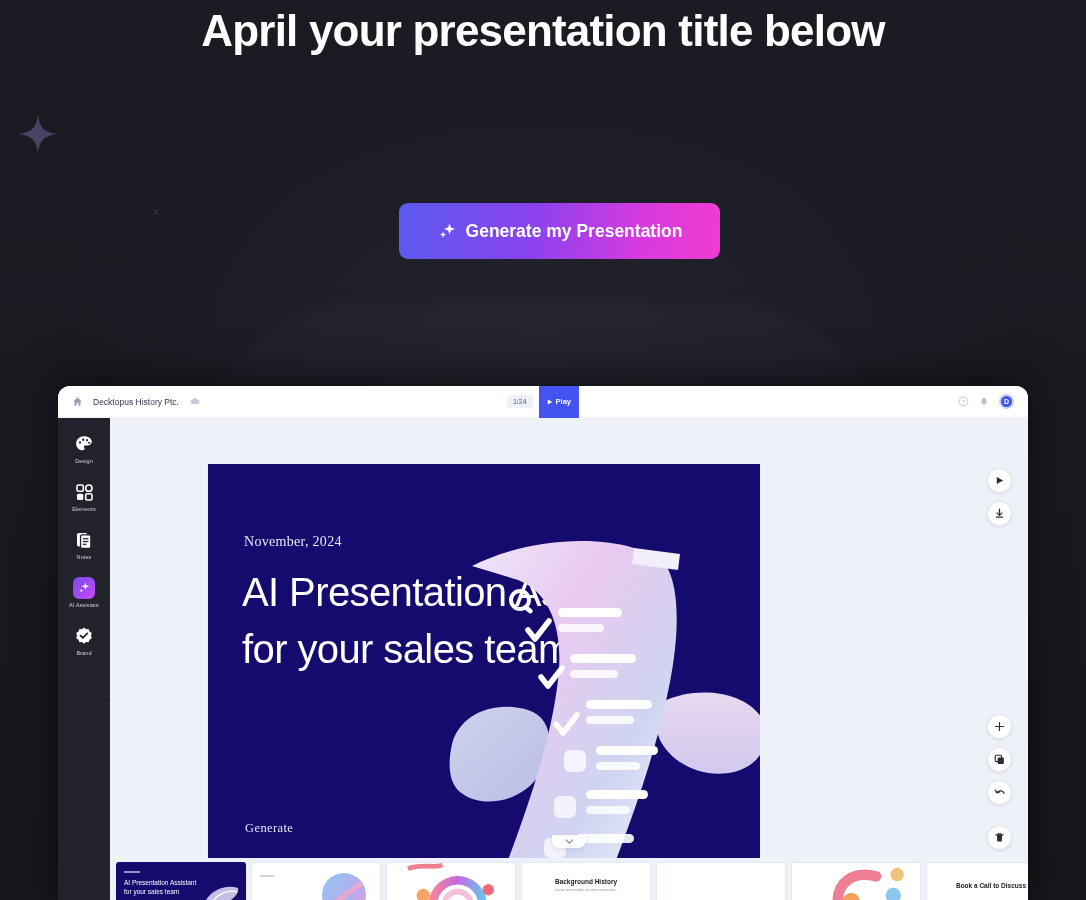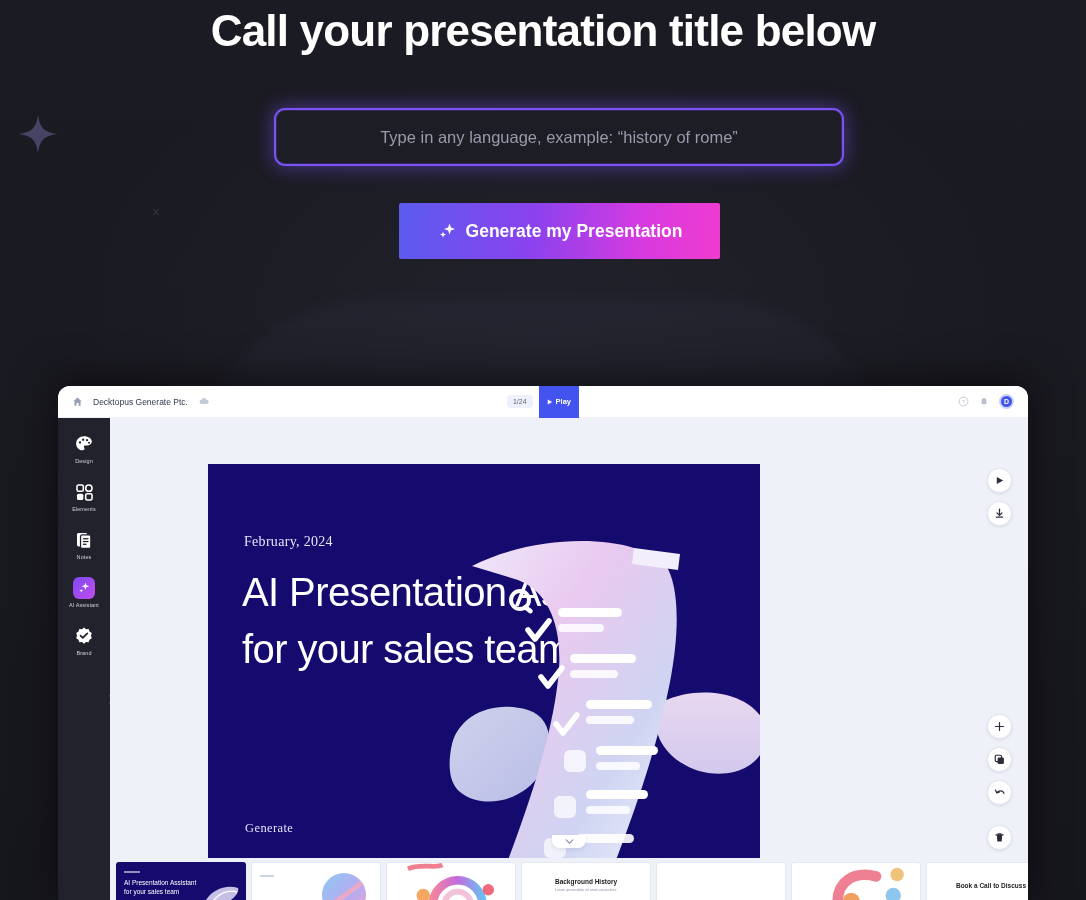--- a/index.html
+++ b/index.html
@@ -46,21 +46,21 @@
     width: 100%; height: 100%;
     background: transparent; border: 0; outline: none;
     color: #e7e7ef; font-size: 16.5px;
     text-align: center;
     font-family: "Liberation Sans", sans-serif;
   }
   .search-input::placeholder { color: #9a9aab; opacity: 1; }
   .cta {
     position: absolute; left: 399px; top: 203px;
     width: 321px; height: 56px;
-    border: 0; border-radius: 2px;
+    border: 0; border-radius: 9px;
     background: linear-gradient(95deg, #5b5bf0 0%, #8b42ee 42%, #d63ae0 75%, #f03bd0 100%);
     color: #fff; font-size: 17.5px; font-weight: 700;
     display: flex; align-items: center; justify-content: center; gap: 9px;
     cursor: pointer;
     font-family: "Liberation Sans", sans-serif;
   }
   .cta .spark { display: flex; align-items: center; }
   .deco-star {
     position: absolute; left: 16px; top: 112px; width: 44px; height: 44px;
     opacity: 0.95;
@@ -217,45 +217,42 @@
 
 <div id="root">
 
   <div class="bg-arch"></div>
 
   <svg class="deco-star" viewBox="0 0 44 44">
     <path d="M22 3 C24 16 28 20 41 22 C28 24 24 28 22 41 C20 28 16 24 3 22 C16 20 20 16 22 3 Z" fill="#4a4668"></path>
   </svg>
   <div class="deco-x">×</div>
 
-  <h1 class="hero-title">Call your presentation title below</h1>
-
-  <div class="search-wrap">
-    <input class="search-input" type="text" placeholder="Type in any language, example: “history of rome”" style="">
-  </div>
+  <h1 class="hero-title">April your presentation title below</h1>
+
 
   <button class="cta">
     <span class="spark">
       <svg width="20" height="20" viewBox="0 0 20 20">
         <path d="M12.5 2.5 L13.9 6.6 L18 8 L13.9 9.4 L12.5 13.5 L11.1 9.4 L7 8 L11.1 6.6 Z" fill="#fff"></path>
         <path d="M6 10.5 L6.8 12.8 L9 13.6 L6.8 14.4 L6 16.7 L5.2 14.4 L3 13.6 L5.2 12.8 Z" fill="#fff"></path>
       </svg>
     </span>
     <span>Generate my Presentation</span>
   </button>
 
   <div class="app">
 
     <div class="app-topbar">
       <span>
         <svg width="11" height="11" viewBox="0 0 16 16">
             <path d="M8 2 L14 7.5 L12.5 7.5 L12.5 14 L9.5 14 L9.5 10 L6.5 10 L6.5 14 L3.5 14 L3.5 7.5 L2 7.5 Z" fill="#9aa0b4"></path>
           </svg>
       </span>
-      <span class="doc-name">Decktopus Generate Ptc.</span>
+      <span class="doc-name">Decktopus History Ptc.</span>
       <span>
         <svg width="12" height="12" viewBox="0 0 16 16">
             <path d="M4.5 12 A3 3 0 0 1 4.7 6.1 A3.6 3.6 0 0 1 11.4 6.4 A2.8 2.8 0 0 1 11.5 12 Z" fill="#c5cada"></path>
           </svg>
       </span>
 
       <div class="topbar-center">
         <span class="slide-count">1/24</span>
         <button class="play-btn">
           <svg width="6" height="6" viewBox="0 0 8 8">
@@ -346,21 +343,21 @@
         <div class="rail-toggle">
           <svg width="6" height="9" viewBox="0 0 6 10">
               <path d="M1 1 L5 5 L1 9" fill="none" stroke="#c9c9da" stroke-width="1.4" stroke-linecap="round"></path>
             </svg>
         </div>
       </div>
 
       <div class="canvas-area">
 
         <div class="slide">
-          <div class="slide-date">February, 2024</div>
+          <div class="slide-date">November, 2024</div>
           <div class="slide-head">
             <div>AI Presentation Assistant</div>
             <div>for your sales team</div>
           </div>
           <div class="slide-brand">Generate</div>
 
           <svg class="illus" viewBox="0 0 320 330">
             <defs>
               <linearGradient id="rib1" x1="0" y1="0" x2="1" y2="1">
                 <stop offset="0" stop-color="#efe6fb"></stop>

